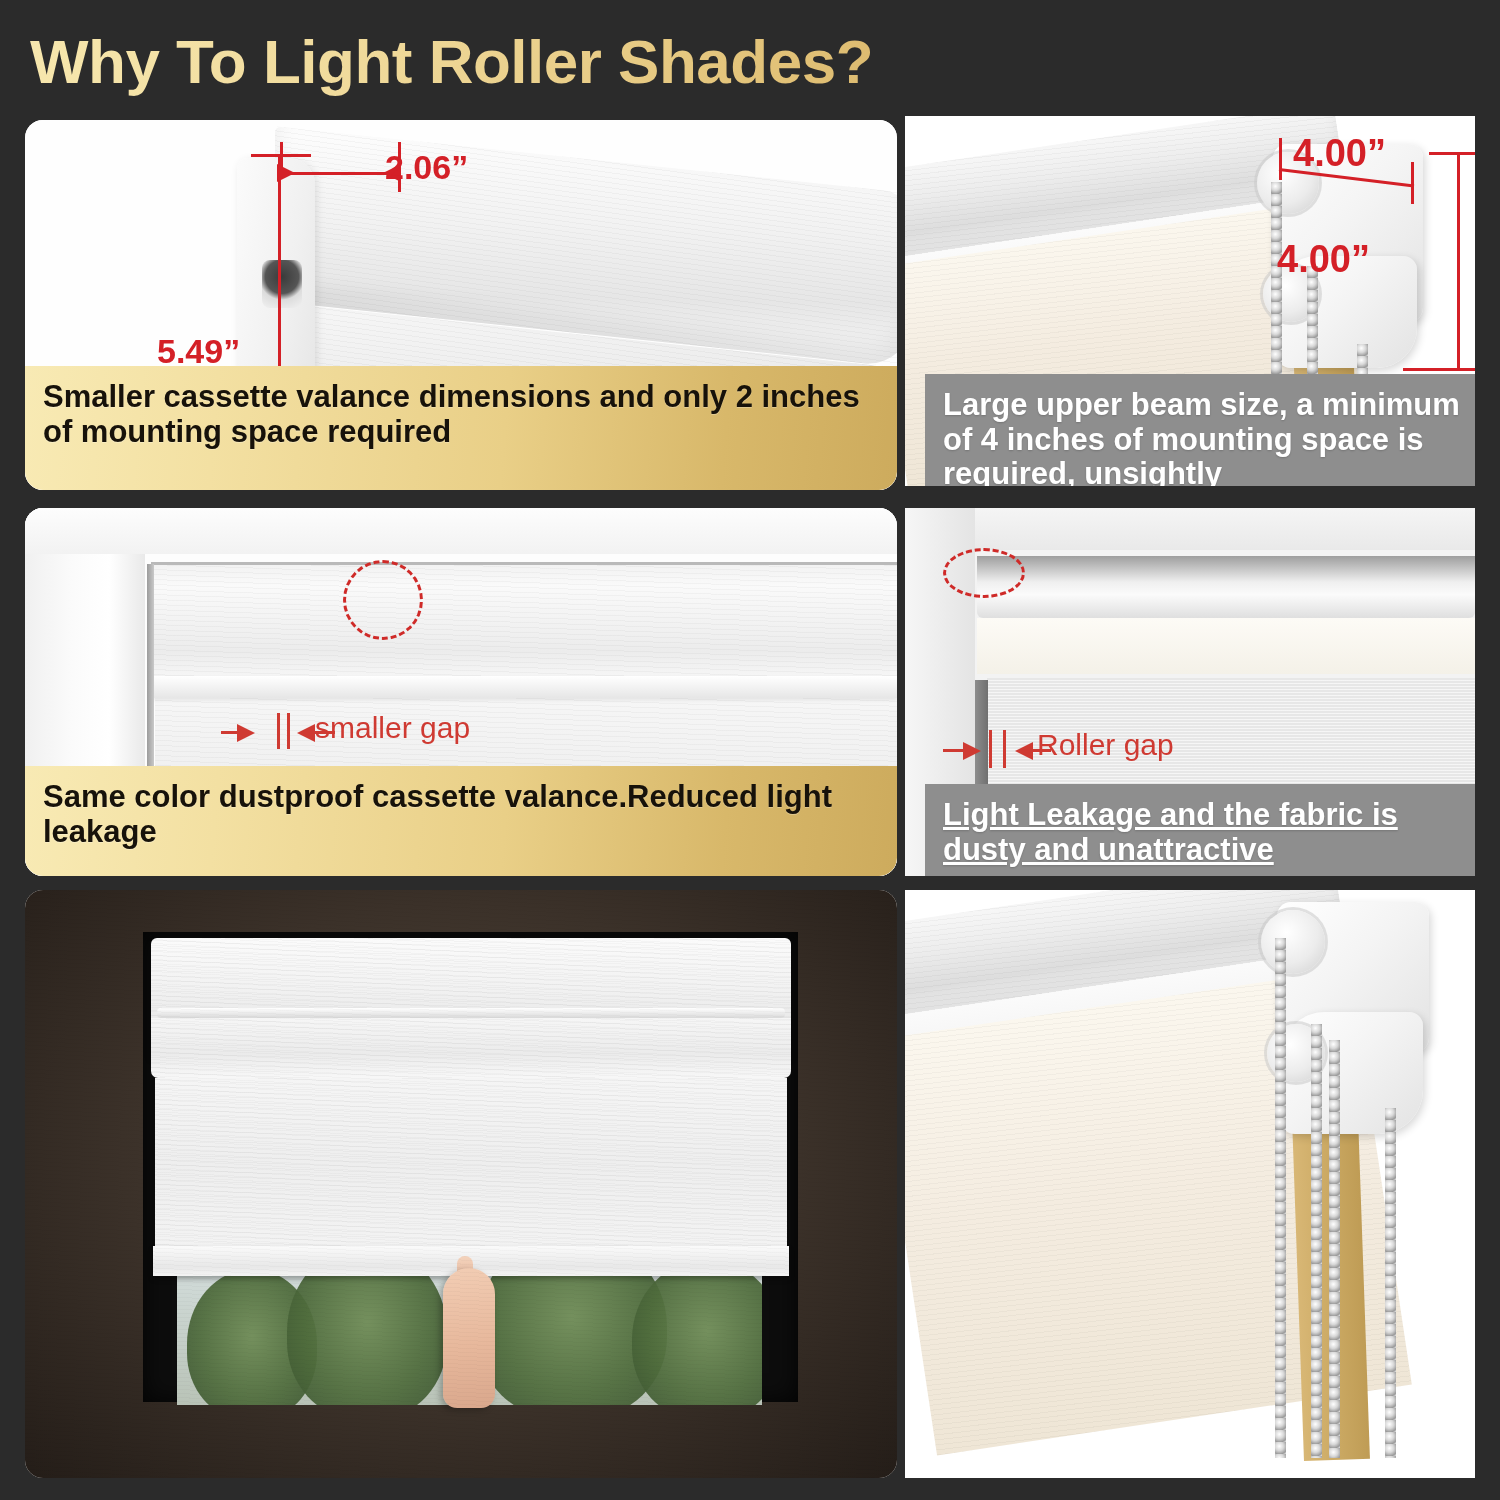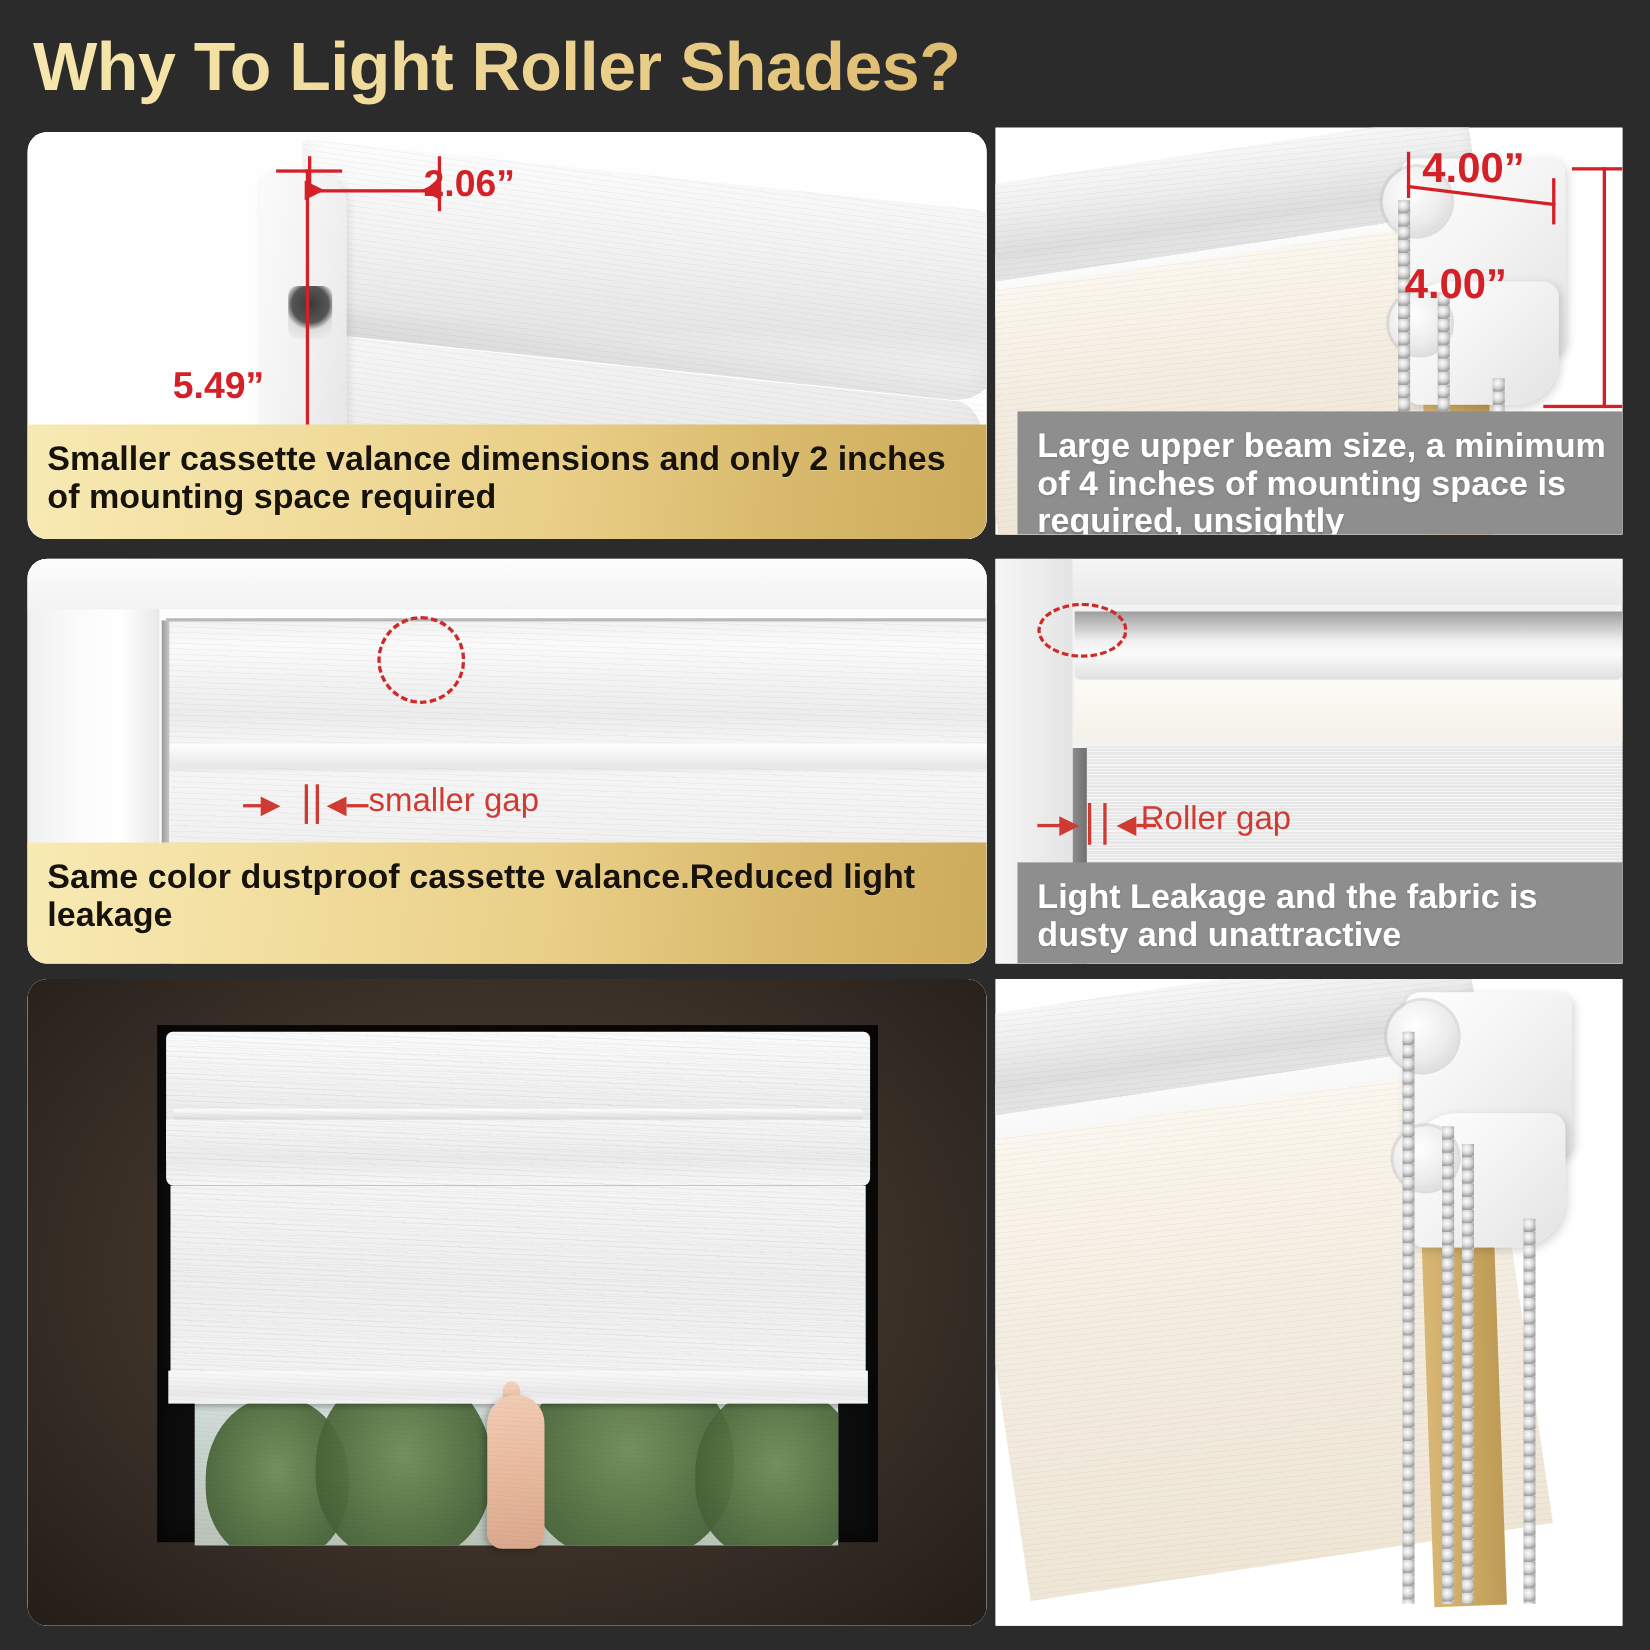--- a/index.html
+++ b/index.html
@@ -355,21 +355,21 @@
     <div class="rline h" style="left:255px; top:52px; width:120px;"></div>
     <div class="arrow-r" style="left:252px; top:44px;"></div>
     <div class="arrow-l" style="left:358px; top:44px;"></div>
     <div class="dim-text" style="left:360px; top:28px;">2.06”</div>
 
     <div class="rline v" style="left:253px; top:34px; height:320px;"></div>
     <div class="rline h" style="left:226px; top:34px; width:60px;"></div>
     <div class="rline h" style="left:226px; top:351px; width:60px;"></div>
     <div class="dim-text" style="left:132px; top:212px;">5.49”</div>
 
-    <div class="caption gold" style="height:104px;">Smaller cassette valance dimensions and only 2 inches of mounting space required</div>
+    <div class="caption gold" style="height:124px;">Smaller cassette valance dimensions and only 2 inches of mounting space required</div>
   </div>
 
   <div class="panel right" style="left:905px; top:116px; width:570px; height:370px;">
     <div class="photo">
       <div class="p2-bg"></div>
       <div class="p2-fabric-w" style="left:-30px; top:120px; width:470px; height:56px;"></div>
       <div class="p2-fabric" style="left:-30px; top:152px; width:470px; height:230px;">
           <div class="fabric-lines"></div>
         </div>
       <div class="p2-tan" style="left:390px; top:180px; height:200px; transform:rotate(-2deg);"></div>
@@ -416,21 +416,21 @@
     </div>
 
     <div class="dashcircle" style="left:318px; top:52px; width:80px; height:80px;"></div>
 
     <div class="arrow-r" style="left:212px; top:216px; border-top-color:transparent; border-bottom-color:transparent; border-left-color:#cf3a32;"></div>
     <div class="rline h" style="left:196px; top:223px; width:22px; background:#cf3a32;"></div>
     <div class="rline v" style="left:252px; top:205px; height:36px; background:#cf3a32;"></div>
     <div class="rline v" style="left:262px; top:205px; height:36px; background:#cf3a32;"></div>
     <div class="arrow-l" style="left:272px; top:216px; border-right-color:#cf3a32;"></div>
     <div class="rline h" style="left:290px; top:223px; width:20px; background:#cf3a32;"></div>
-    <div class="gap-text" style="left:290px; top:203px;margin-left:20px;">smaller gap</div>
+    <div class="gap-text" style="left:290px; top:203px;">smaller gap</div>
 
     <div class="caption gold tall" style="height:110px;">Same color dustproof cassette valance.Reduced light leakage</div>
   </div>
 
   <div class="panel right" style="left:905px; top:508px; width:570px; height:368px;">
     <div class="photo">
       <div class="p4-bg"></div>
       <div class="p4-upper"></div>
       <div class="p4-roller"></div>
       <div class="p4-white"></div>
@@ -442,21 +442,21 @@
     <div class="dashcircle" style="left:38px; top:40px; width:82px; height:50px;"></div>
 
     <div class="rline h" style="left:38px; top:241px; width:24px; background:#cf3a32;"></div>
     <div class="arrow-r" style="left:58px; top:234px; border-left-color:#cf3a32;"></div>
     <div class="rline v" style="left:84px; top:222px; height:38px; background:#cf3a32;"></div>
     <div class="rline v" style="left:98px; top:222px; height:38px; background:#cf3a32;"></div>
     <div class="arrow-l" style="left:110px; top:234px; border-right-color:#cf3a32;"></div>
     <div class="rline h" style="left:128px; top:241px; width:18px; background:#cf3a32;"></div>
     <div class="gap-text" style="left:132px; top:220px;">Roller gap</div>
 
-    <div class="caption gray" style="height:92px;">Light Leakage and the fabric is dusty and unattractive</div>
+    <div class="caption gray" style="height:92px;text-decoration:underline;">Light Leakage and the fabric is dusty and unattractive</div>
   </div>
 
   <div class="panel left" style="left:25px; top:890px; width:872px; height:588px;">
     <div class="photo">
       <div class="p5-wall"></div>
       <div class="p5-opening"></div>
       <div class="p5-glass">
         <div class="tree" style="left:10px; width:130px; height:150px;"></div>
         <div class="tree" style="left:110px; width:160px; height:175px;"></div>
         <div class="tree" style="left:300px; width:190px; height:185px;"></div>

